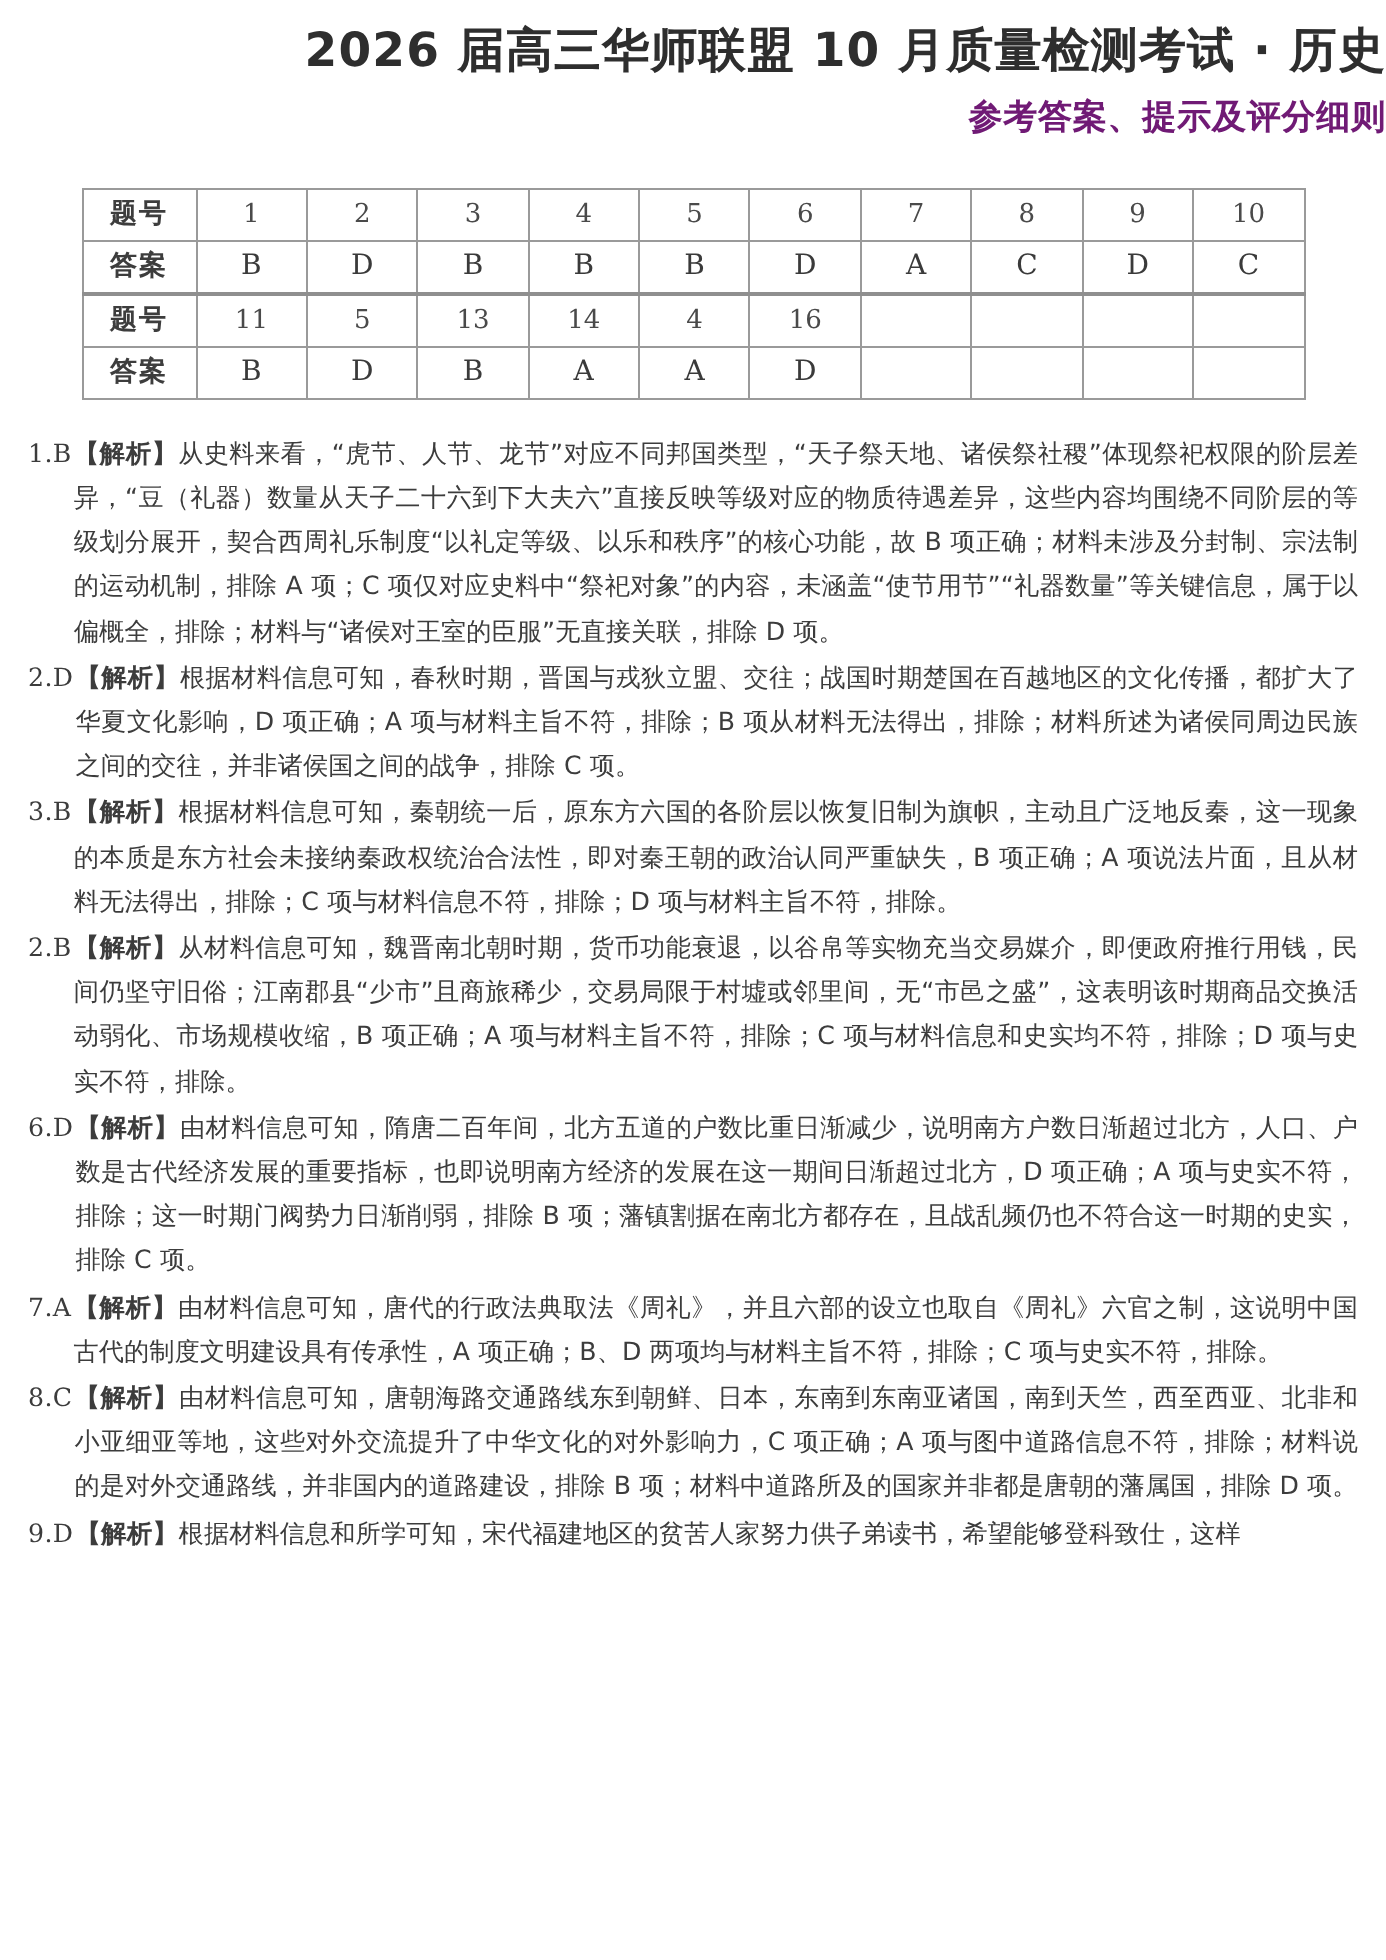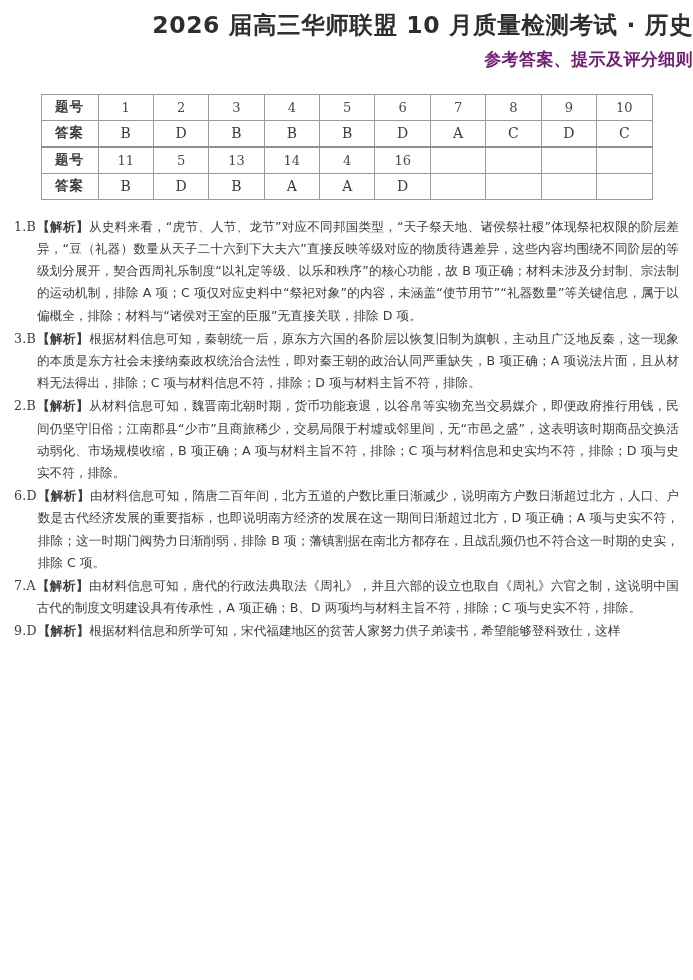--- a/index.html
+++ b/index.html
@@ -176,20 +176,24 @@
   </table>
 </div>
 
 <div class="explanations">
 
   <div class="expl-item">
     <span class="expl-index">1.B</span>
     <span class="expl-body"><span class="tag-analysis">【解析】</span><span>从史料来看，“虎节、人节、龙节”对应不同邦国类型，“天子祭天地、诸侯祭社稷”体现祭祀权限的阶层差异，“豆（礼器）数量从天子二十六到下大夫六”直接反映等级对应的物质待遇差异，这些内容均围绕不同阶层的等级划分展开，契合西周礼乐制度“以礼定等级、以乐和秩序”的核心功能，故 B 项正确；材料未涉及分封制、宗法制的运动机制，排除 A 项；C 项仅对应史料中“祭祀对象”的内容，未涵盖“使节用节”“礼器数量”等关键信息，属于以偏概全，排除；材料与“诸侯对王室的臣服”无直接关联，排除 D 项。</span></span>
   </div>
 
+  <div class="expl-item">
+    <span class="expl-index">2.D</span>
+    <span class="expl-body"><span class="tag-analysis">【解析】</span><span>根据材料信息可知，春秋时期，晋国与戎狄立盟、交往；战国时期楚国在百越地区的文化传播，都扩大了华夏文化影响，D 项正确；A 项与材料主旨不符，排除；B 项从材料无法得出，排除；材料所述为诸侯同周边民族之间的交往，并非诸侯国之间的战争，排除 C 项。</span></span>
+  </div>
 
   <div class="expl-item">
     <span class="expl-index">3.B</span>
     <span class="expl-body"><span class="tag-analysis">【解析】</span><span>根据材料信息可知，秦朝统一后，原东方六国的各阶层以恢复旧制为旗帜，主动且广泛地反秦，这一现象的本质是东方社会未接纳秦政权统治合法性，即对秦王朝的政治认同严重缺失，B 项正确；A 项说法片面，且从材料无法得出，排除；C 项与材料信息不符，排除；D 项与材料主旨不符，排除。</span></span>
   </div>
 
 
   <div class="expl-item">
     <span class="expl-index">2.B</span>
     <span class="expl-body"><span class="tag-analysis">【解析】</span><span>从材料信息可知，魏晋南北朝时期，货币功能衰退，以谷帛等实物充当交易媒介，即便政府推行用钱，民间仍坚守旧俗；江南郡县“少市”且商旅稀少，交易局限于村墟或邻里间，无“市邑之盛”，这表明该时期商品交换活动弱化、市场规模收缩，B 项正确；A 项与材料主旨不符，排除；C 项与材料信息和史实均不符，排除；D 项与史实不符，排除。</span></span>
@@ -198,19 +202,23 @@
   <div class="expl-item">
     <span class="expl-index">6.D</span>
     <span class="expl-body"><span class="tag-analysis">【解析】</span><span>由材料信息可知，隋唐二百年间，北方五道的户数比重日渐减少，说明南方户数日渐超过北方，人口、户数是古代经济发展的重要指标，也即说明南方经济的发展在这一期间日渐超过北方，D 项正确；A 项与史实不符，排除；这一时期门阀势力日渐削弱，排除 B 项；藩镇割据在南北方都存在，且战乱频仍也不符合这一时期的史实，排除 C 项。</span></span>
   </div>
 
   <div class="expl-item">
     <span class="expl-index">7.A</span>
     <span class="expl-body"><span class="tag-analysis">【解析】</span><span>由材料信息可知，唐代的行政法典取法《周礼》，并且六部的设立也取自《周礼》六官之制，这说明中国古代的制度文明建设具有传承性，A 项正确；B、D 两项均与材料主旨不符，排除；C 项与史实不符，排除。</span></span>
   </div>
 
+  <div class="expl-item">
+    <span class="expl-index">8.C</span>
+    <span class="expl-body"><span class="tag-analysis">【解析】</span><span>由材料信息可知，唐朝海路交通路线东到朝鲜、日本，东南到东南亚诸国，南到天竺，西至西亚、北非和小亚细亚等地，这些对外交流提升了中华文化的对外影响力，C 项正确；A 项与图中道路信息不符，排除；材料说的是对外交通路线，并非国内的道路建设，排除 B 项；材料中道路所及的国家并非都是唐朝的藩属国，排除 D 项。</span></span>
+  </div>
 
   <div class="expl-item">
     <span class="expl-index">9.D</span>
     <span class="expl-body"><span class="tag-analysis">【解析】</span><span>根据材料信息和所学可知，宋代福建地区的贫苦人家努力供子弟读书，希望能够登科致仕，这样</span></span>
   </div>
 
 </div>
 
 </body></html>

